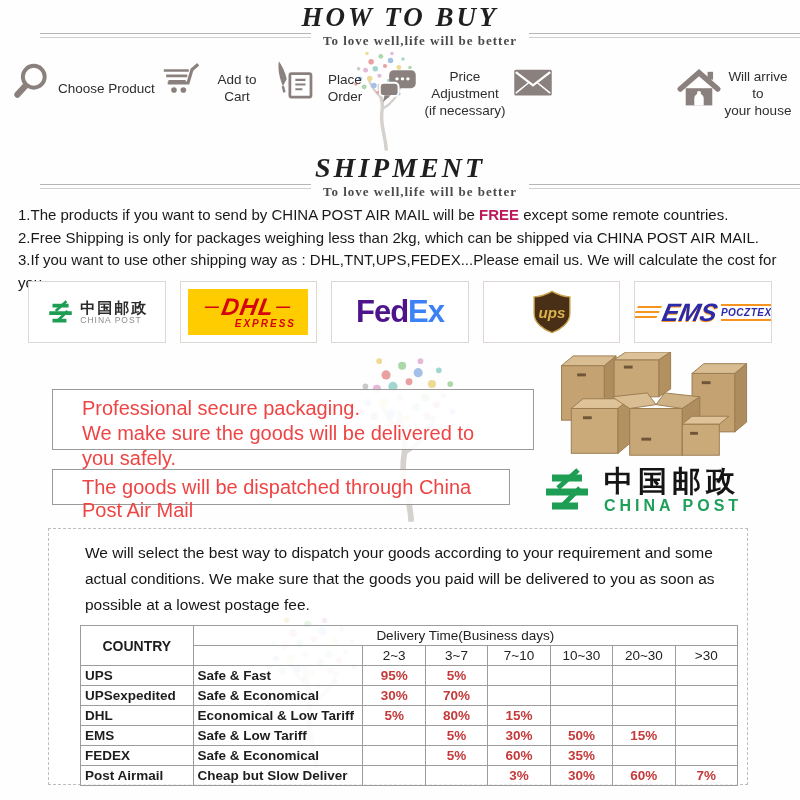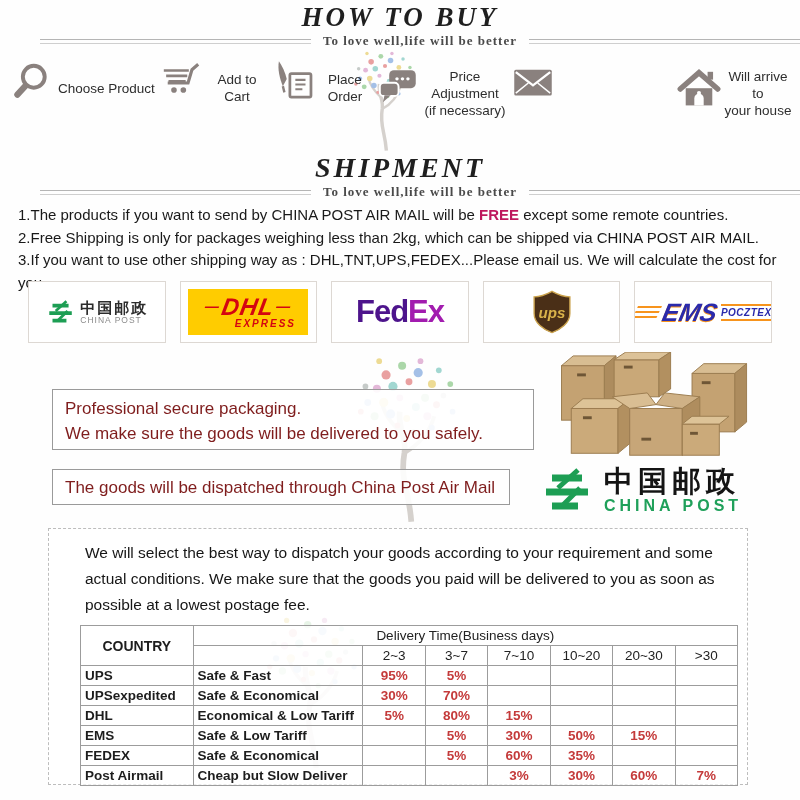--- a/index.html
+++ b/index.html
@@ -2,21 +2,21 @@
 <html><head>
 <meta charset="utf-8">
 <style>
   html,body{margin:0;padding:0}
   body{width:800px;height:800px;position:relative;background:#fefefe;overflow:hidden;
        font-family:"Liberation Sans",sans-serif;color:#2b2b2b;}
 
   
   .sec-title{font-family:"Liberation Serif",serif;font-style:italic;font-weight:600;
              text-align:center;letter-spacing:3px;color:#1f1f1f;}
-  .rule-row{display:flex;align-items:center;gap:12px;margin-left:40px;}
+  .rule-row{display:flex;align-items:flex-start;gap:12px;margin-left:40px;}
   .rule{flex:1;height:3px;border-top:1px solid #b5b5b5;border-bottom:1px solid #cfcfcf;}
   .subtitle{font-family:"Liberation Serif",serif;font-weight:700;font-size:13px;
             color:#4a4a4a;letter-spacing:1px;white-space:nowrap;}
 
   #howtobuy{position:absolute;top:2px;left:0;right:0;}
   #howtobuy .sec-title{font-size:27px;}
   #shipment-hd{position:absolute;top:152px;left:0;right:0;}
   #shipment-hd .sec-title{font-size:28px;}
 
   
@@ -45,33 +45,33 @@
   .cp-small .cn{font-size:15px;font-weight:700;color:#2c2c2c;letter-spacing:2px;line-height:15px;}
   .cp-small .en{font-size:8.5px;color:#8a8a8a;letter-spacing:1px;}
   .dhl-inner{width:120px;height:46px;background:#ffcc00;display:flex;flex-direction:column;
              align-items:center;justify-content:center;}
   .dhl-name{color:#d40511;font-style:italic;font-weight:800;font-size:24px;letter-spacing:1px;
             transform:skewX(-10deg);line-height:22px;}
   .dhl-name::before,.dhl-name::after{content:"\2014";font-size:14px;vertical-align:4px;margin:0 2px;}
   .dhl-sub{color:#d40511;font-style:italic;font-size:10px;font-weight:700;align-self:center;
            margin-left:34px;letter-spacing:2px;}
   .fedex-fed{color:#4d148c;font-weight:800;font-size:31px;letter-spacing:-1px;}
-  .fedex-ex{color:#a21caf;font-weight:800;font-size:31px;letter-spacing:-1px;}
+  .fedex-ex{color:#3b82f6;font-weight:800;font-size:31px;letter-spacing:-1px;}
   .ups-logo svg{width:44px;height:48px;}
   .ems-logo{display:flex;align-items:center;gap:4px;}
   .ems-lines{width:24px;height:13px;transform:skewX(-25deg);
              background:repeating-linear-gradient(#f7941d 0 2px,transparent 2px 5px);}
   .ems-name{color:#2a2aac;font-style:italic;font-weight:800;font-size:25px;transform:skewX(-12deg);
             text-shadow:0 1px 0 #f7941d;line-height:24px;}
   .ems-sub{color:#2a2aac;font-style:italic;font-weight:800;font-size:10px;letter-spacing:.5px;
            border-top:2px solid #f7941d;border-bottom:2px solid #f7941d;padding:1px 0;}
 
   
   .pack-box{position:absolute;border:1px solid #9a9a9a;background:rgba(255,255,255,.9);
-            box-sizing:border-box;font-size:17px;color:#7f1d1d;padding:6px 12px;}
+            box-sizing:border-box;font-size:20px;color:#ef4444;padding:6px 29px;}
   #pack1{left:52px;top:389px;width:482px;height:61px;line-height:25px;}
   #pack2{left:52px;top:469px;width:458px;height:36px;line-height:23px;}
 
   #boxes-art{position:absolute;left:542px;top:352px;width:228px;height:112px;}
   #cp-large{position:absolute;left:538px;top:462px;width:235px;display:flex;align-items:center;gap:10px;}
   #cp-large svg{width:56px;height:56px;}
   .cp-l-cn{font-size:29px;font-weight:600;color:#141414;letter-spacing:5px;line-height:32px;white-space:nowrap;}
   .cp-l-en{font-size:16px;font-weight:700;color:#1fa05a;letter-spacing:4px;}
 
   
@@ -349,21 +349,21 @@
     <thead>
       <tr>
         <th rowspan="2" class="country-h">COUNTRY</th>
         <th colspan="7" class="delivery-h">Delivery Time(Business days)</th>
       </tr>
       <tr>
           <th></th>
           <th class="time-h">2~3</th>
           <th class="time-h">3~7</th>
           <th class="time-h">7~10</th>
-          <th class="time-h">10~20</th>
+          <th class="time-h">10~30</th>
           <th class="time-h">20~30</th>
           <th class="time-h">&gt;30</th>
         </tr>
     </thead>
     <tbody>
         <tr>
           <td class="carrier">UPS</td>
           <td class="desc">Safe &amp; Fast</td>
           <td class="pct">95%</td>
           <td class="pct">5%</td>

